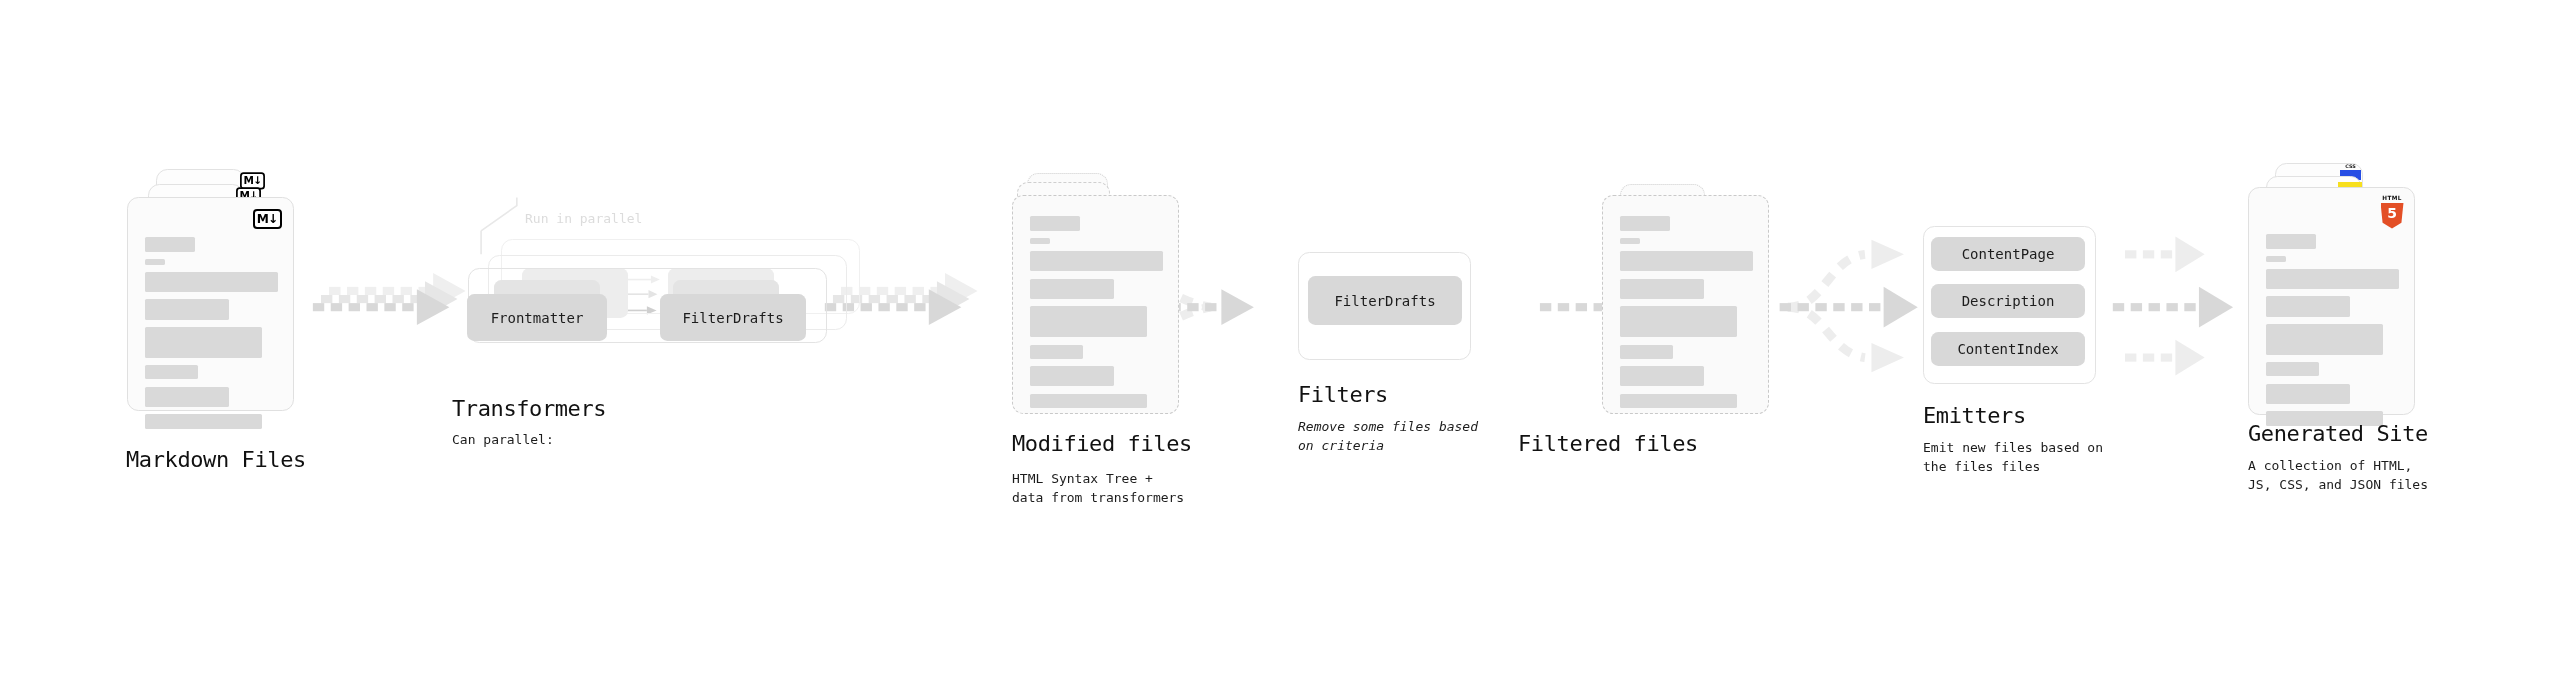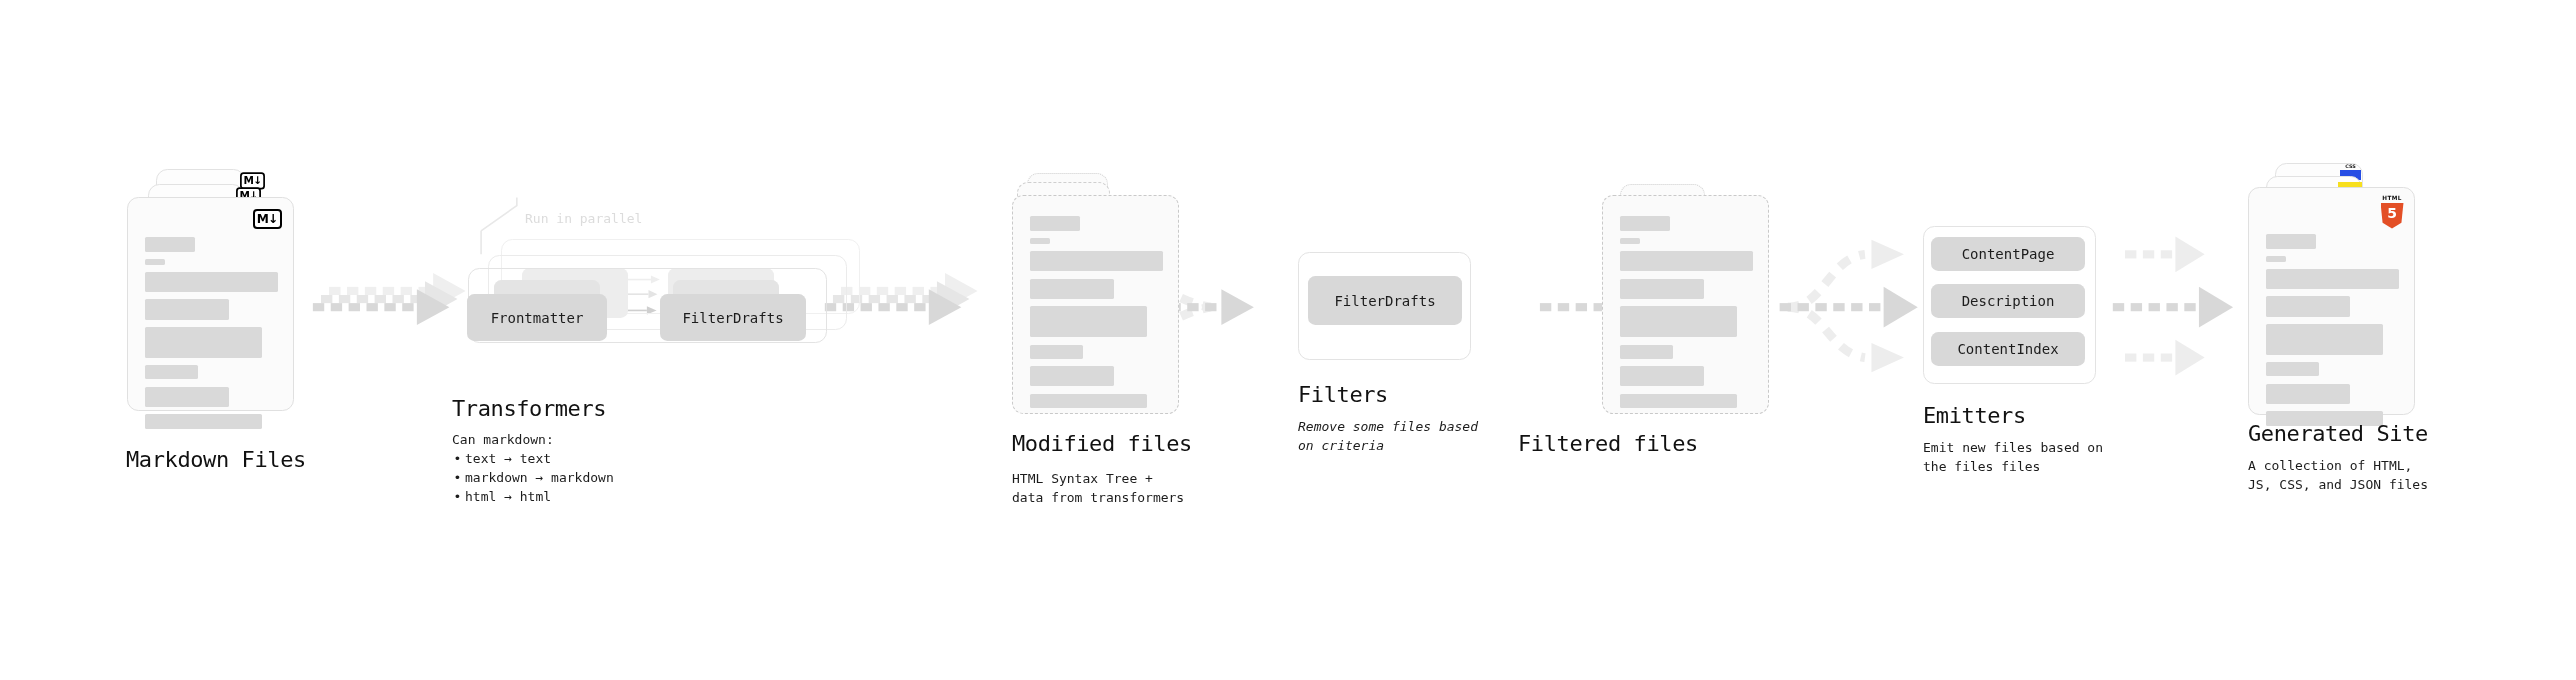--- a/index.html
+++ b/index.html
@@ -313,26 +313,21 @@
     <div class="pill faded1" style="left:673px;top:266px;width:106px;height:50px;"></div>
 
     <div class="groupbox" style="left:468px;top:254px;width:359px;height:75px;background:transparent;"></div>
 
     <div class="pill" style="left:467px;top:280px;width:140px;height:47px;">Frontmatter</div>
     <div class="pill" style="left:660px;top:280px;width:146px;height:47px;">FilterDrafts</div>
 
     <div class="title" style="left:452px;top:382px;">Transformers</div>
 
     <div class="subtitle" style="left:452px;top:417px;">
-      <div>Can markdown:</div>
-      <ul>
-        <li>text → text</li>
-        <li>markdown → markdown</li>
-        <li>html → html</li>
-      </ul>
+      <div>Can parallel:</div>
     </div>
   </div>
 
   <div class="stage-col" style="left:0;width:1300px;margin-left:48px;">
 
     <div class="ghost dotted" style="left:979px;top:173px;width:81px;height:45px;"></div>
     <div class="ghost dashed" style="left:969px;top:182px;width:93px;height:45px;"></div>
 
     <div class="filecard dashed" style="left:964px;top:195px;width:167px;height:219px;">
       <div class="bars" style="top:20.3px;">

